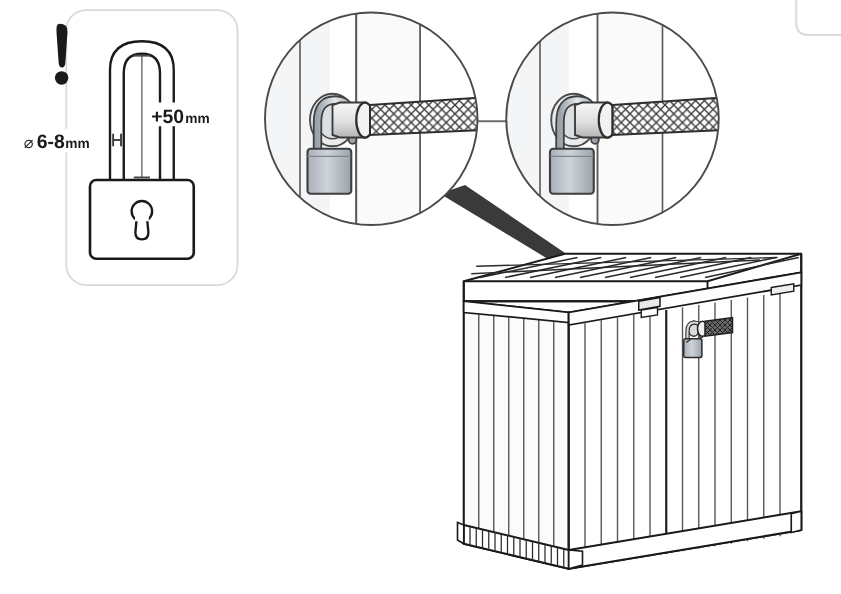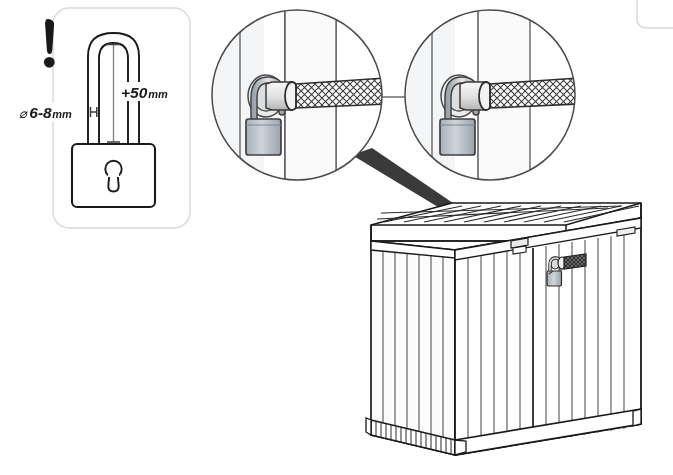--- a/index.html
+++ b/index.html
@@ -12,21 +12,20 @@
     height: 475px;
     position: relative;
     overflow: hidden;
     font-family: "Liberation Sans", sans-serif;
   }
   #root {
     position: absolute;
     left: 0; top: 0;
     width: 673px;
     height: 475px;
-    font-style: italic;
   }
   svg.diagram {
     display: block;
     width: 673px;
     height: 475px;
   }
   text { font-family: "Liberation Sans", sans-serif; }
   .t-big { font-size: 15.5px; font-weight: bold; fill: #1a1a1a; }
   .t-unit { font-size: 11px; font-weight: bold; fill: #1a1a1a; }
   .t-dia { font-size: 13px; font-weight: normal; fill: #1a1a1a; }

